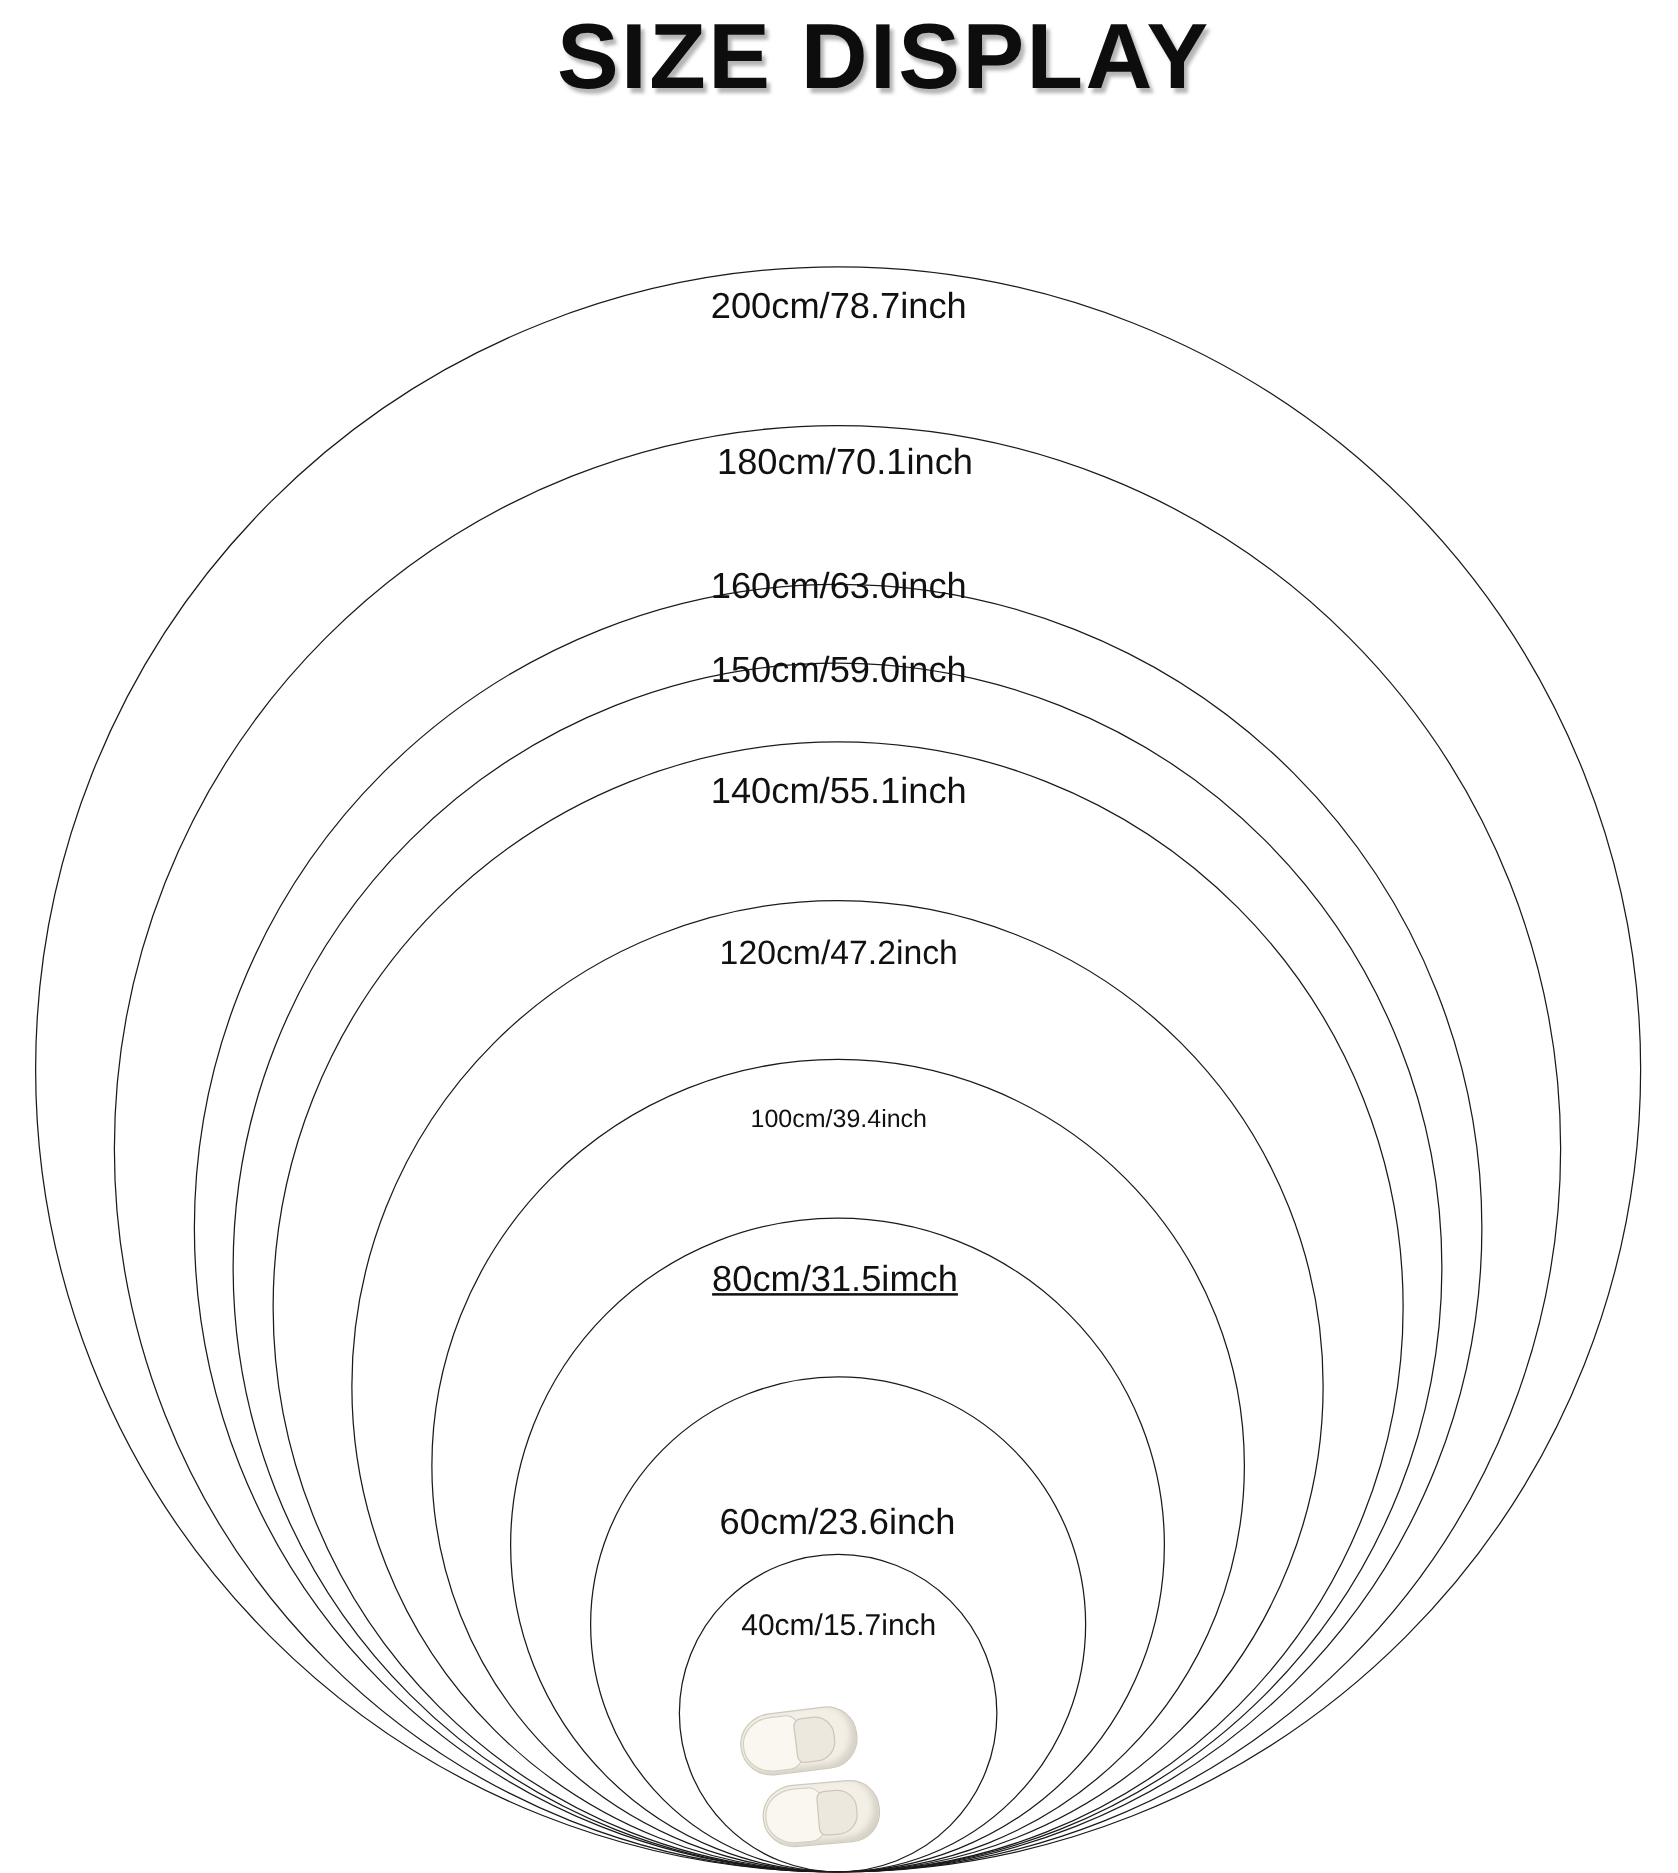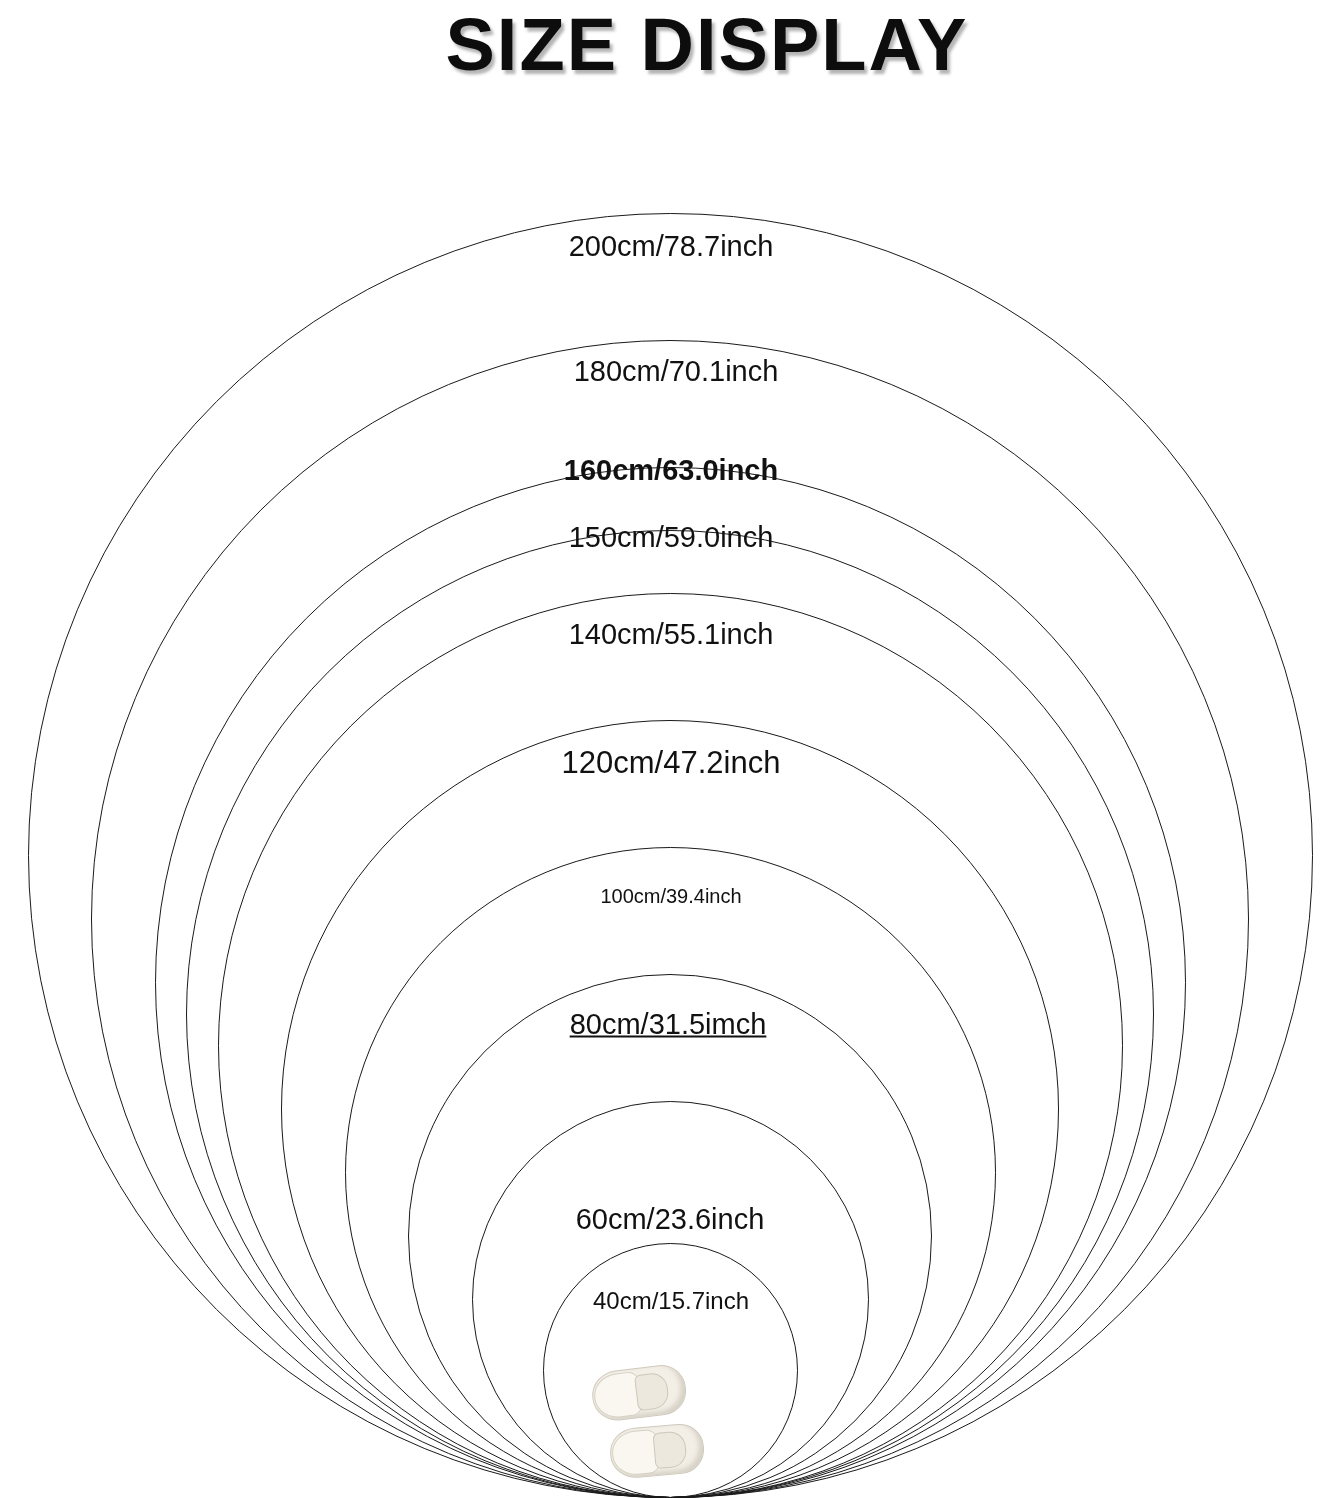--- a/index.html
+++ b/index.html
@@ -111,27 +111,27 @@
 
 <div id="title">SIZE DISPLAY</div>
 
 <div id="diagram">
 
 <div class="circle" style="width: 1285px; height: 1285px; left: 27.5px; top: 213px;"></div>
     <div class="label" style="left: 671px; top: 246px; font-size: 29px;">200cm/78.7inch</div>
     <div class="circle" style="width: 1158px; height: 1158px; left: 91px; top: 340px;"></div>
     <div class="label" style="left: 676px; top: 371px; font-size: 29px;">180cm/70.1inch</div>
     <div class="circle" style="width: 1031px; height: 1031px; left: 154.5px; top: 467px;"></div>
-    <div class="label" style="left: 671px; top: 470px; font-size: 29px; font-weight: bold;">160cm/63.0inch</div>
+    <div class="label" style="left: 671px; top: 470px; font-size: 29px;">160cm/63.0inch</div>
     <div class="circle" style="width: 968px; height: 968px; left: 186px; top: 530px;"></div>
     <div class="label" style="left: 671px; top: 537px; font-size: 29px; text-align: center;">150cm/59.0inch</div>
     <div class="circle" style="width: 905px; height: 905px; left: 217.5px; top: 593px;"></div>
     <div class="label" style="left: 671px; top: 634px; font-size: 29px;">140cm/55.1inch</div>
     <div class="circle" style="width: 778px; height: 778px; left: 281px; top: 720px;"></div>
-    <div class="label" style="left: 671px; top: 763px; font-size: 31px;">120cm/47.2inch</div>
+    <div class="label" style="left: 671px; top: 763px; font-size: 27px;">120cm/47.2inch</div>
     <div class="circle" style="width: 651px; height: 651px; left: 344.5px; top: 847px;"></div>
     <div class="label" style="left: 671px; top: 896px; font-size: 20px;">100cm/39.4inch</div>
     <div class="circle" style="width: 524px; height: 524px; left: 408px; top: 974px;"></div>
     <div class="label" style="left: 668px; top: 1024px; font-size: 29px; text-decoration: underline;">80cm/31.5imch</div>
     <div class="circle" style="width: 397px; height: 397px; left: 471.5px; top: 1101px;"></div>
     <div class="label" style="left: 670px; top: 1219px; font-size: 29px;">60cm/23.6inch</div>
     <div class="circle" style="width: 255px; height: 255px; left: 542.5px; top: 1243px;"></div>
     <div class="label" style="left: 671px; top: 1301px; font-size: 24px;">40cm/15.7inch</div>
   </div>
 

